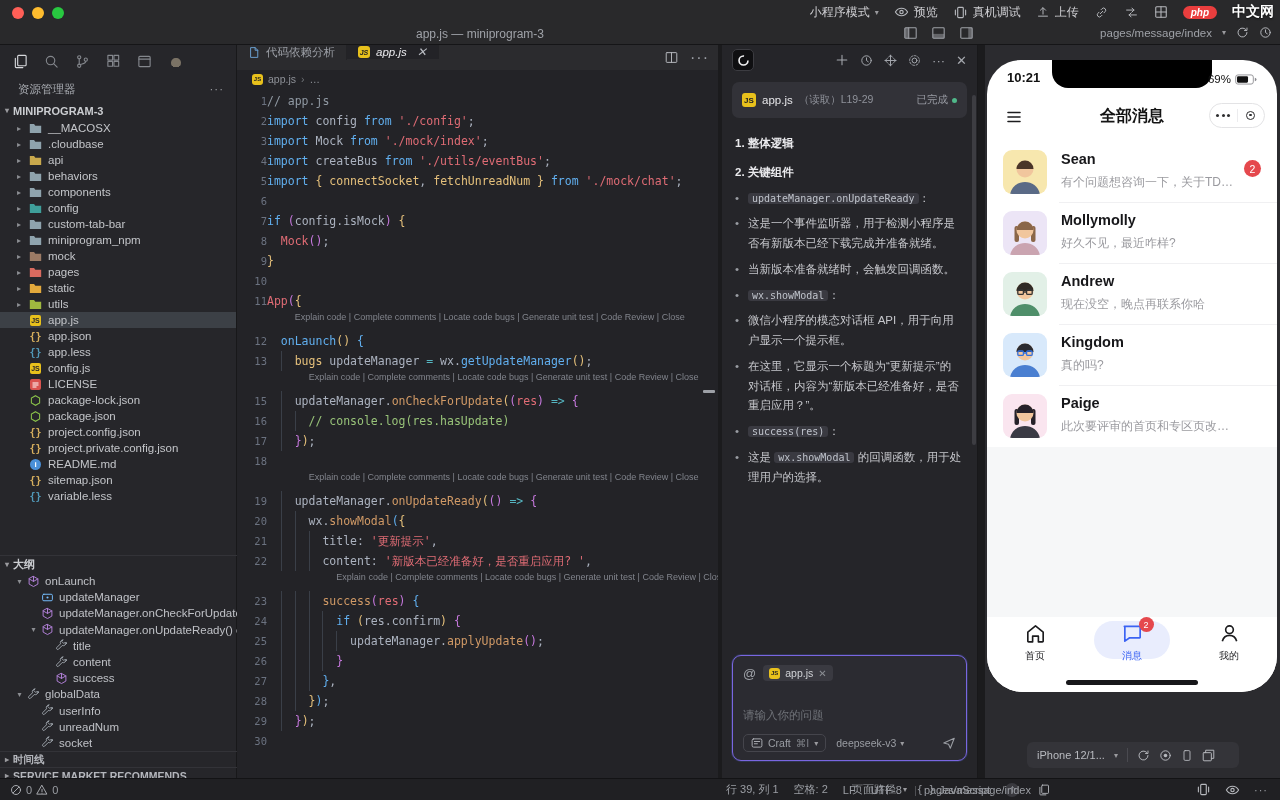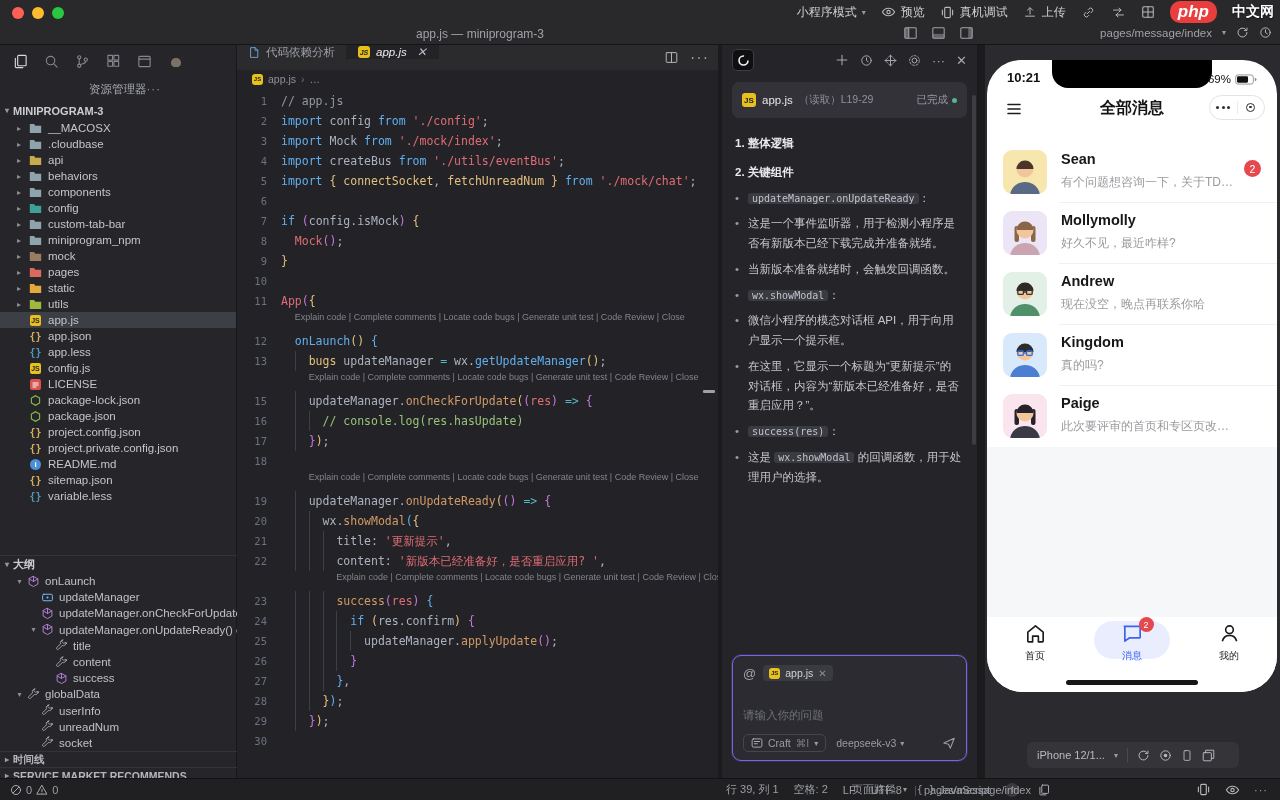--- a/index.html
+++ b/index.html
@@ -8,30 +8,30 @@
   svg{display:block}
   .ic{display:inline-flex;align-items:center;justify-content:center;color:#b6b8bd}
 
   
   .titlebar{position:absolute;left:0;top:0;width:1280px;height:45px;background:#29292b;border-bottom:1px solid #151517;box-sizing:border-box}
   .dots{position:absolute;left:12px;top:7px;display:flex;gap:8px}
   .dot{width:12px;height:12px;border-radius:50%}
   .menu1{position:absolute;right:6px;top:1px;height:22px;display:flex;align-items:center;gap:15px;font-size:12px;color:#cfcfd3}
   .menu-item{display:flex;align-items:center;gap:5px;cursor:default}
   .caret{font-size:8px;color:#9a9a9e}
-  .php-pill{background:#e93e3e;color:#fff;font-weight:bold;font-style:italic;border-radius:10px;padding:1px 8px;font-size:17px}
+  .php-pill{background:#e93e3e;color:#fff;font-weight:bold;font-style:italic;border-radius:10px;padding:1px 8px;font-size:10px}
   .cn{color:#fff;font-weight:bold;font-size:14px;text-shadow:0 1px 2px rgba(0,0,0,.7)}
   .wtitle{position:absolute;top:27px;left:0;width:960px;text-align:center;font-size:12px;color:#9fa2a8}
   .row2icons{position:absolute;top:26px;left:903px;display:flex;gap:13px}
   .row2path{position:absolute;top:26px;right:8px;display:flex;align-items:center;gap:10px;font-size:11.5px;color:#9fa2a8}
 
   
   .sidebar{position:absolute;left:0;top:45px;width:237px;height:733px;background:#26262a;border-right:1px solid #18181a;box-sizing:border-box}
   .actrow{height:32px;display:flex;align-items:center;gap:16px;padding-left:13px}
-  .exphead{height:24px;display:flex;align-items:center;justify-content:center;padding:0 12px 0 26px;font-size:11.5px;color:#a8abb1}
+  .exphead{height:24px;display:flex;align-items:center;justify-content:space-between;padding:0 12px 0 18px;font-size:11.5px;color:#a8abb1}
   .projrow{height:19px;display:flex;align-items:center;font-size:11px;font-weight:bold;color:#cbcdd1;padding-left:5px;gap:4px}
   .tree .trow{height:16px;display:flex;align-items:center;font-size:11.5px;color:#c3c5c9;padding-left:17px;cursor:pointer;white-space:nowrap}
   .trow.selected{background:#3c4046}
   .tchev{width:11px;font-size:8px;color:#8b8d92;flex:none}
   .ticon{width:15px;flex:none;display:flex;justify-content:center;margin-right:5px}
   .fi-js{width:11px;height:11px;background:#e8c11c;color:#26262a;font-size:7px;font-weight:bold;border-radius:2px;display:flex;align-items:center;justify-content:center}
   .fi-br{font-family:"DejaVu Sans Mono",monospace;font-weight:bold;font-size:10px}
   .fi-md{width:11px;height:11px;background:#4a90d9;color:#fff;border-radius:50%;font-size:8px;font-weight:bold;display:flex;align-items:center;justify-content:center}
   .outline{position:absolute;left:0;top:510px;width:237px}
   .outhead{height:17px;display:flex;align-items:center;font-size:11px;font-weight:bold;color:#cbcdd1;padding-left:5px;gap:4px;border-top:1px solid #333338}
@@ -44,21 +44,21 @@
   .editor{position:absolute;left:237px;top:45px;width:481px;height:733px;background:#232327;box-sizing:border-box}
   .tabbar{height:25px;background:#2b2b2e;display:flex;align-items:flex-start;position:relative}
   .tab{display:flex;align-items:center;gap:6px;padding:0 11px;font-size:11.5px;color:#9b9ea5;border-right:1px solid #232326;cursor:pointer}
   .tab.active{background:#232327;color:#ececef;font-style:italic}
   .tabx{color:#b9bcc2;font-size:12px;margin-left:4px}
   .tabbar-right{position:absolute;right:9px;top:0;height:25px;display:flex;align-items:center;gap:12px;color:#9b9ea5}
   .breadcrumb{height:18px;display:flex;align-items:center;gap:5px;padding-left:15px;font-size:10.5px;color:#8d9097}
   .codewrap{position:relative;font-family:"DejaVu Sans Mono",monospace;font-size:11.5px;line-height:20px;padding-top:3px;overflow:hidden;height:686px}
   .cline{display:flex;height:20px;white-space:pre}
   .gut{width:30px;text-align:right;color:#6b7280;flex:none;font-size:10.5px}
-  .ct{margin-left:14px}
+  .ct{}
   .sp{display:inline-block;width:2ch;height:20px;vertical-align:top}
   .gl{display:inline-block;width:2ch;height:20px;vertical-align:top;background:linear-gradient(to right,#3a3f48 1px,transparent 1px)}
   .lens{height:20px;font-family:"Liberation Sans",sans-serif;font-size:9px;color:#81848c;display:flex;align-items:flex-end;padding-bottom:4px;box-sizing:border-box;white-space:nowrap;overflow:hidden;cursor:pointer}
   .tk-w{color:#abb2bf}.tk-cm{color:#9099a3}.tk-gr{color:#98c379}.tk-bl{color:#61afef}.tk-or{color:#d19a66}
   .tk-gd{color:#e5c07b}.tk-pu{color:#c678dd}.tk-rd{color:#e06c75}.tk-cy{color:#56b6c2}
   .ovdash{position:absolute;right:3px;top:302px;width:12px;height:3px;background:#9da0a6;border-radius:1px}
 
   
   .ai{position:absolute;left:722px;top:45px;width:256px;height:733px;background:#252529;border-right:1px solid #18181a;box-sizing:border-box}
   .aihead{height:30px;display:flex;align-items:center;padding:0 10px;gap:11px}
@@ -90,21 +90,21 @@
   .kbd{color:#7e8187}
   .send{margin-left:auto;display:flex}
 
   
   .sim{position:absolute;left:985px;top:45px;width:295px;height:733px;background:#2b2b2f}
   .phone{position:absolute;left:2px;top:15px;width:290px;height:632px;background:#fff;border-radius:34px 34px 36px 36px;overflow:hidden}
   .notch{position:absolute;left:65px;top:0;width:160px;height:28px;background:#000;border-radius:0 0 16px 16px}
   .pstatus{position:absolute;top:10px;left:0;right:0;display:flex;justify-content:space-between;padding:0 20px;align-items:flex-end;box-sizing:border-box}
   .ptime{font-size:13px;font-weight:bold;color:#111}
   .pbat{display:flex;gap:4px;align-items:center;font-size:11.5px;color:#111}
-  .pnav{position:absolute;top:28px;left:0;right:0;height:40px}
+  .pnav{position:absolute;top:36px;left:0;right:0;height:40px}
   .burger{position:absolute;left:17px;top:13px}
   .ptitle{text-align:center;line-height:40px;font-size:16px;font-weight:600;color:#141414}
   .capsule{position:absolute;right:12px;top:7px;width:56px;height:25px;border:1px solid #e3e3e5;border-radius:13px;display:flex;align-items:center;background:#fff;box-sizing:border-box}
   .caphalf{flex:1;display:flex;justify-content:center;align-items:center;gap:2.5px}
   .capdot{width:3px;height:3px;border-radius:50%;background:#2e2e30}
   .capdiv{width:1px;height:13px;background:#ececee}
   .ring{width:9px;height:9px;border:1.5px solid #2e2e30;border-radius:50%;position:relative;box-sizing:border-box}
   .ring::after{content:"";position:absolute;left:1.6px;top:1.6px;width:2.8px;height:2.8px;background:#2e2e30;border-radius:50%}
   .plist{position:absolute;top:82px;left:0;right:0}
   .prow{height:61px;position:relative;background:#fff;cursor:pointer}

